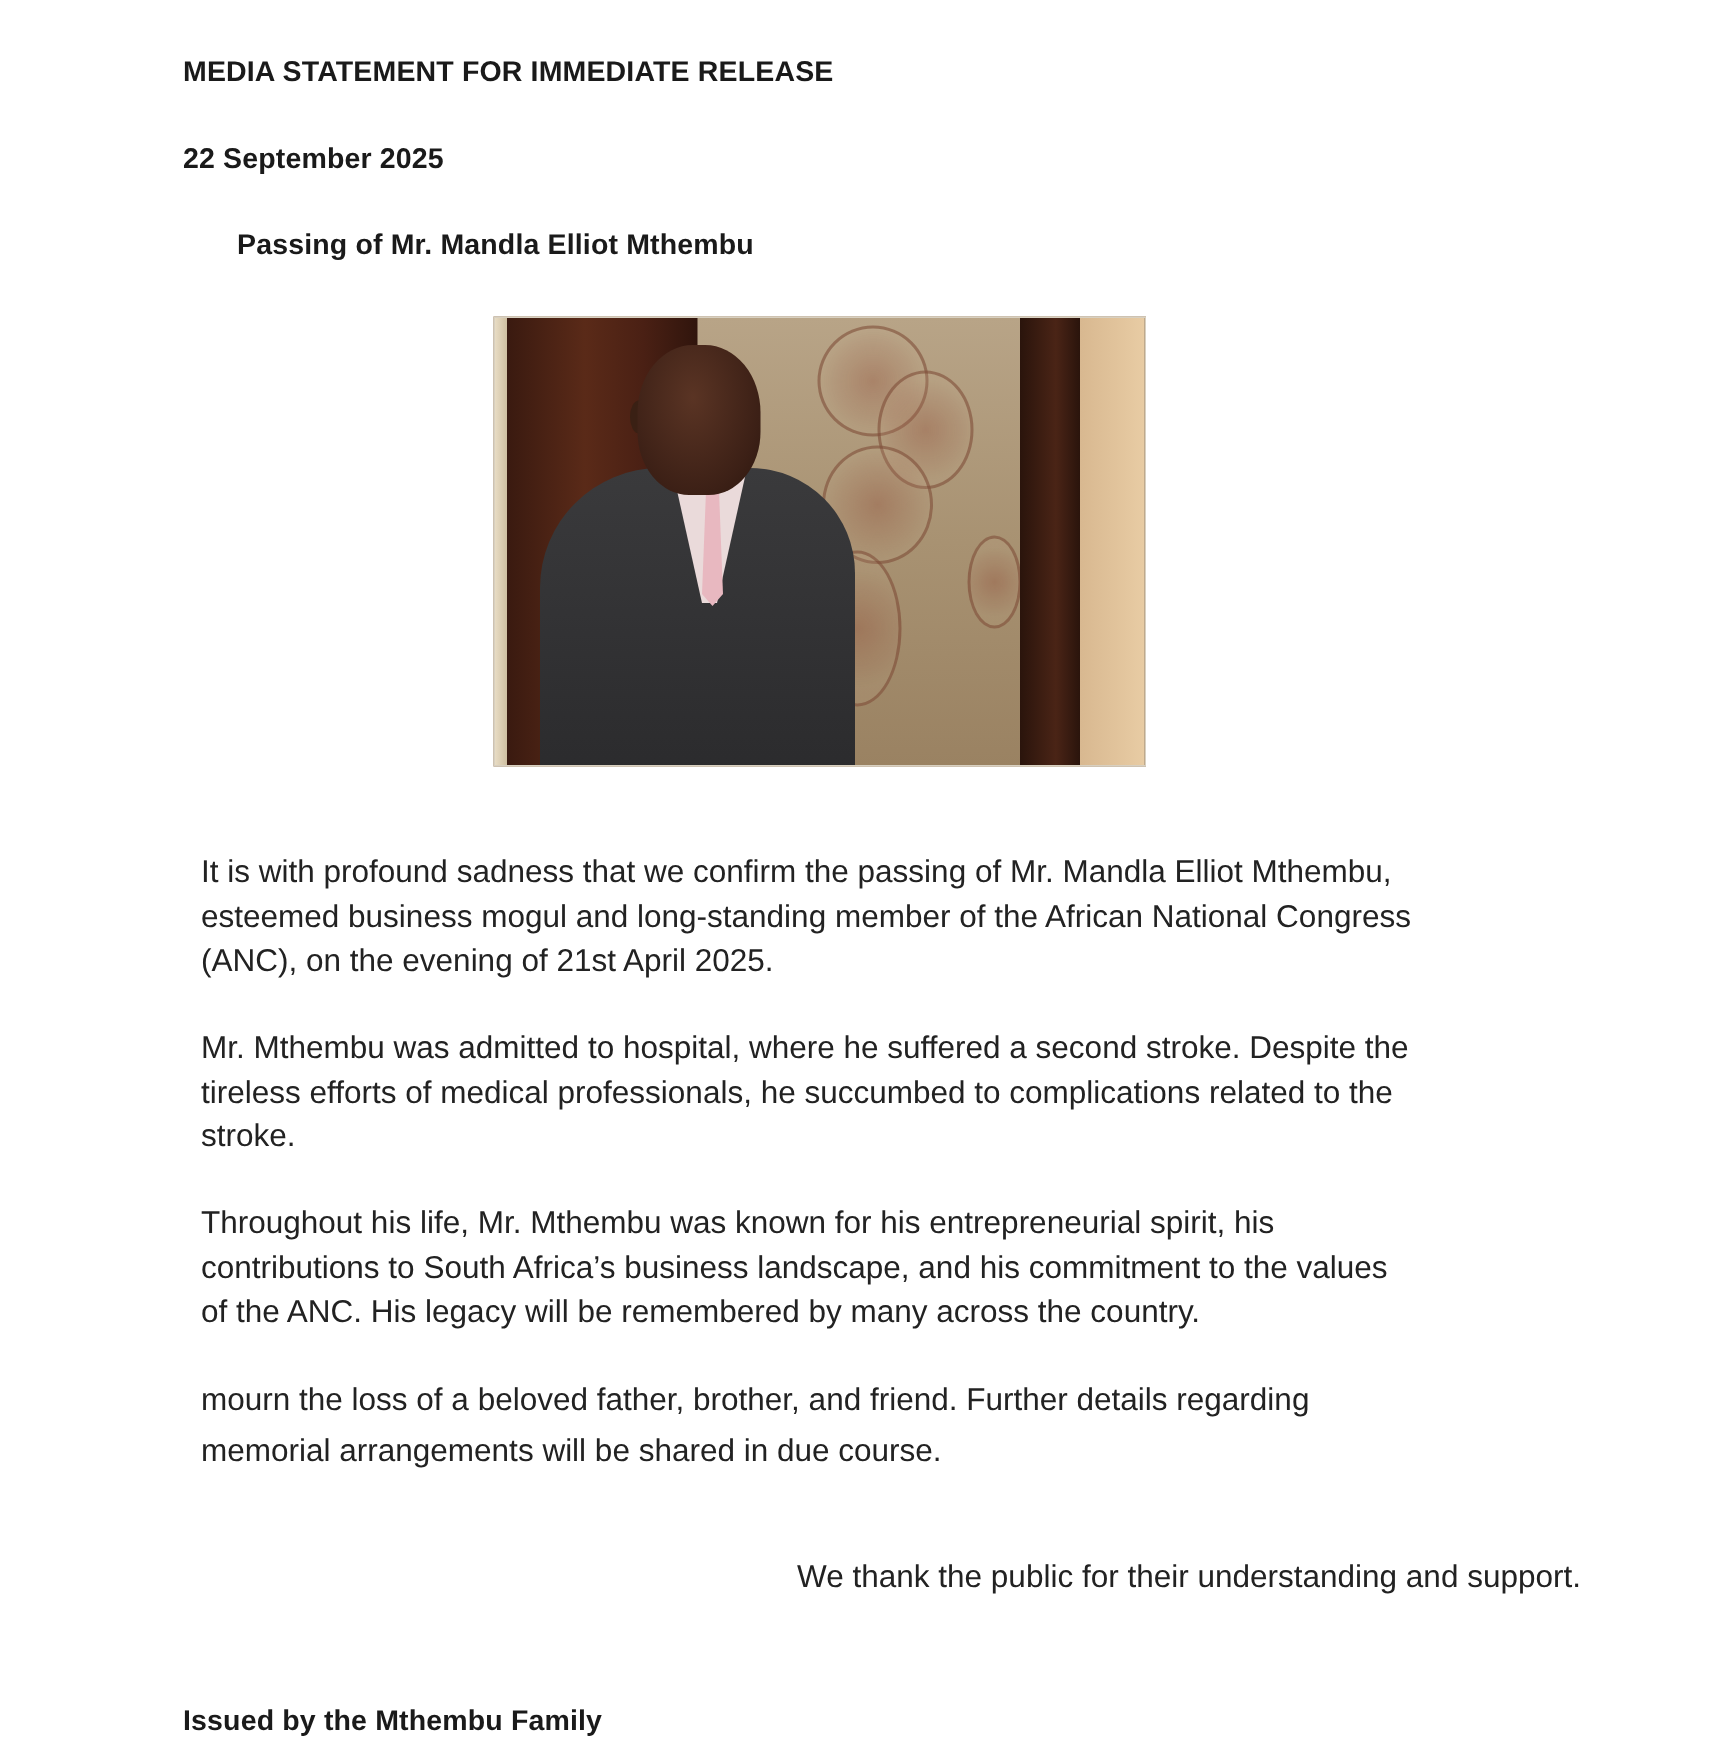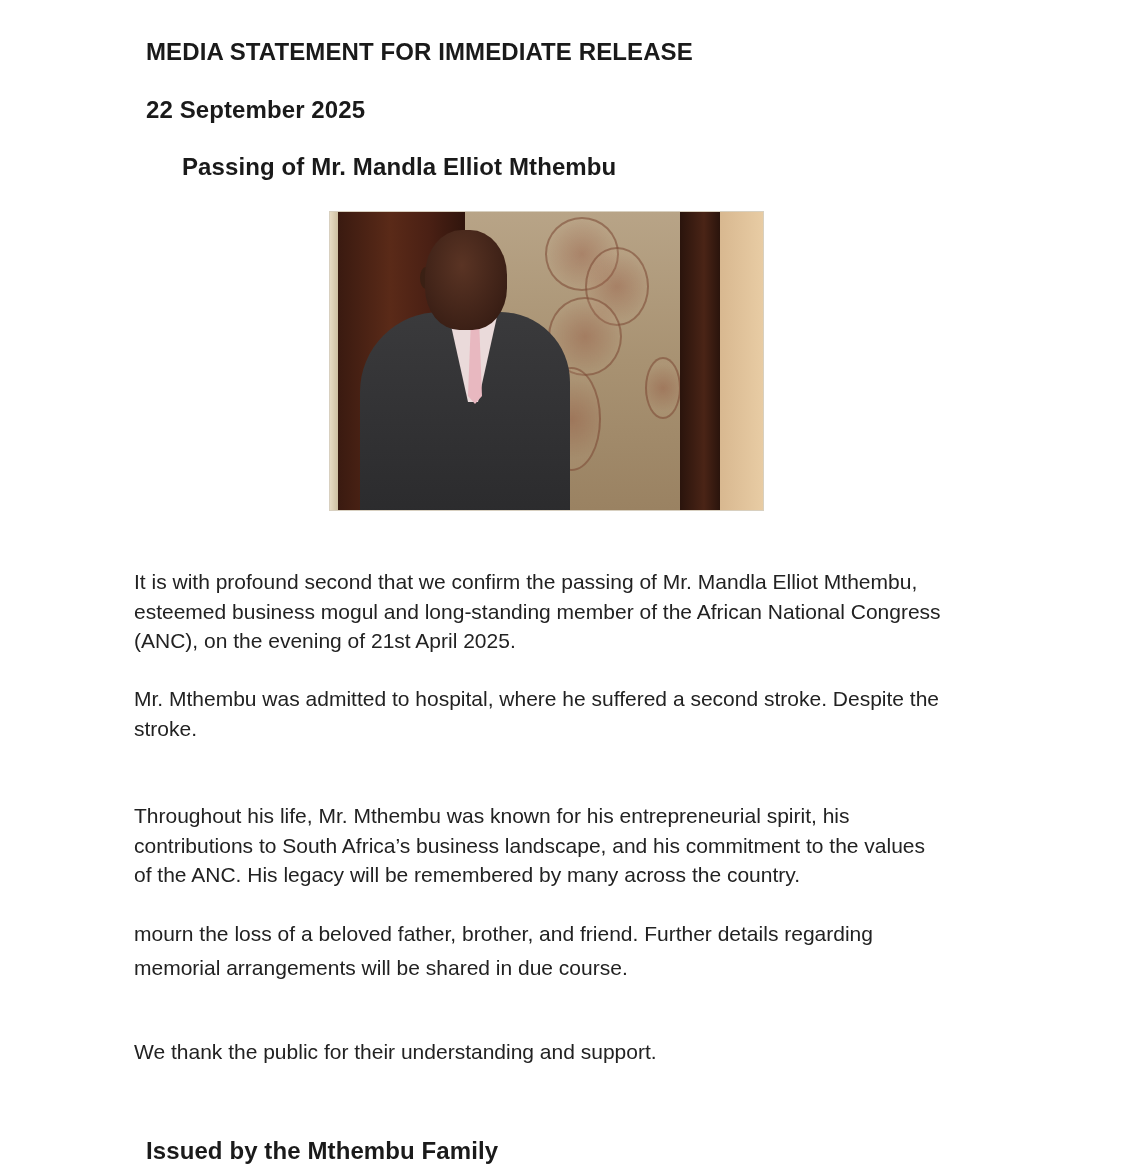--- a/index.html
+++ b/index.html
@@ -1,35 +1,35 @@
 <!DOCTYPE html>
 <html><head>
   <meta charset="utf-8">
   <style>
     html, body { margin: 0; padding: 0; background: #ffffff; }
     body {
       width: 1144px; height: 1170px; position: relative; overflow: hidden;
       font-family: "Liberation Sans", sans-serif; color: #1a1a1a;
     }
     .heading {
-      position: absolute; left: 146px; font-weight: bold; font-size: 24px;
+      position: absolute; left: 122px; font-weight: bold; font-size: 19px;
       letter-spacing: 0.1px; white-space: nowrap;
     }
     #h-title { top: 38px; }
     #h-date { top: 96px; }
     #h-subject { top: 153px; margin-left: 36px; }
     .para {
       position: absolute; left: 134px; width: 920px; font-size: 21px;
       line-height: 29.5px; color: #222;
     }
     #p1 { top: 567px; }
     #p2 { top: 684px; }
     #p3 { top: 801px; }
     #p4 { top: 917px; line-height: 33.5px; }
-    #p5 { top: 1037px; }
+    #p5 { top: 1037px; text-align: right; }
     #signoff { top: 1137px; }
     .line { display: block; white-space: nowrap; }
 
     
     .photo {
       position: absolute; left: 329px; top: 211px; width: 433px; height: 298px;
       overflow: hidden; background: #8a6a48; border: 1px solid #d8d0c0;
     }
     .photo .wood-left {
       position: absolute; left: 8px; top: 0; width: 130px; height: 100%;
@@ -100,27 +100,28 @@
     <div class="wood-right"></div>
     <div class="wall-right"></div>
     <div class="suit"></div>
     <div class="shirt"></div>
     <div class="tie"></div>
     <div class="ear"></div>
     <div class="head"></div>
   </div>
 
   <div id="p1" class="para">
-    <span class="line">It is with profound second that we confirm the passing of Mr. Mandla Elliot Mthembu,</span>
+    <span class="line">It is with profound sadness that we confirm the passing of Mr. Mandla Elliot Mthembu,</span>
     <span class="line">esteemed business mogul and long-standing member of the African National Congress</span>
     <span class="line">(ANC), on the evening of 21st April 2025.</span>
   </div>
 
   <div id="p2" class="para">
     <span class="line">Mr. Mthembu was admitted to hospital, where he suffered a second stroke. Despite the</span>
+    <span class="line">tireless efforts of medical professionals, he succumbed to complications related to the</span>
     <span class="line">stroke.</span>
   </div>
 
   <div id="p3" class="para">
     <span class="line">Throughout his life, Mr. Mthembu was known for his entrepreneurial spirit, his</span>
     <span class="line">contributions to South Africa’s business landscape, and his commitment to the values</span>
     <span class="line">of the ANC. His legacy will be remembered by many across the country.</span>
   </div>
 
   <div id="p4" class="para">

